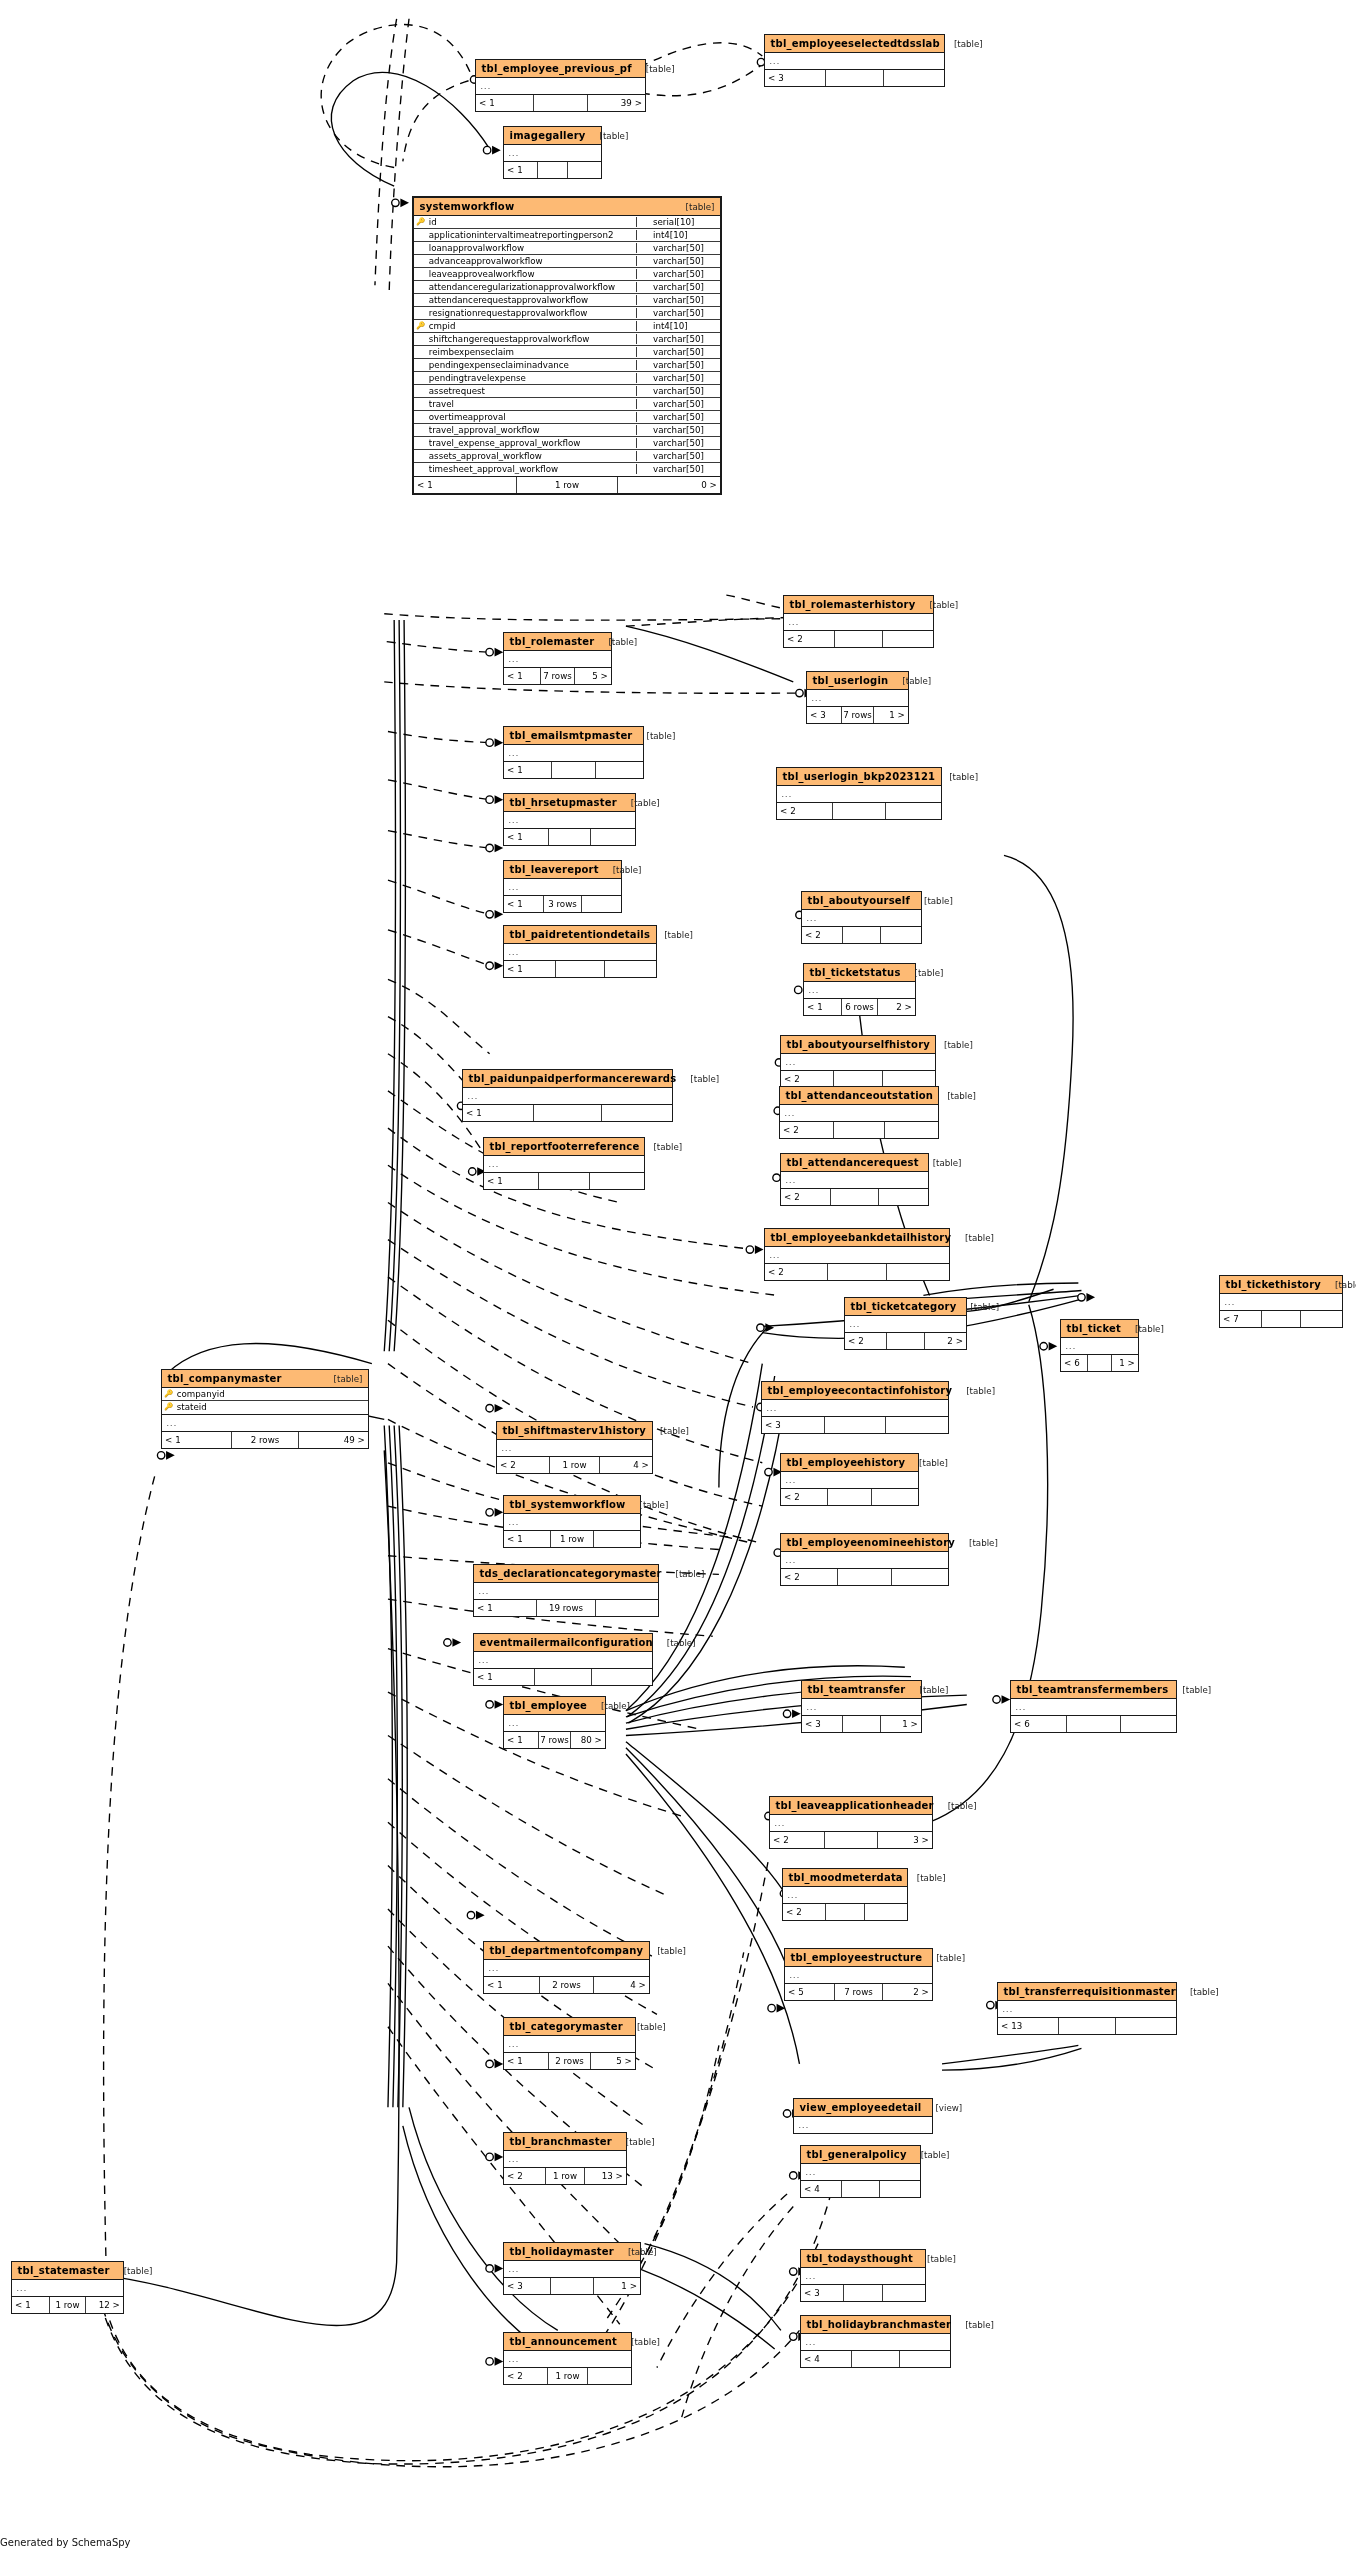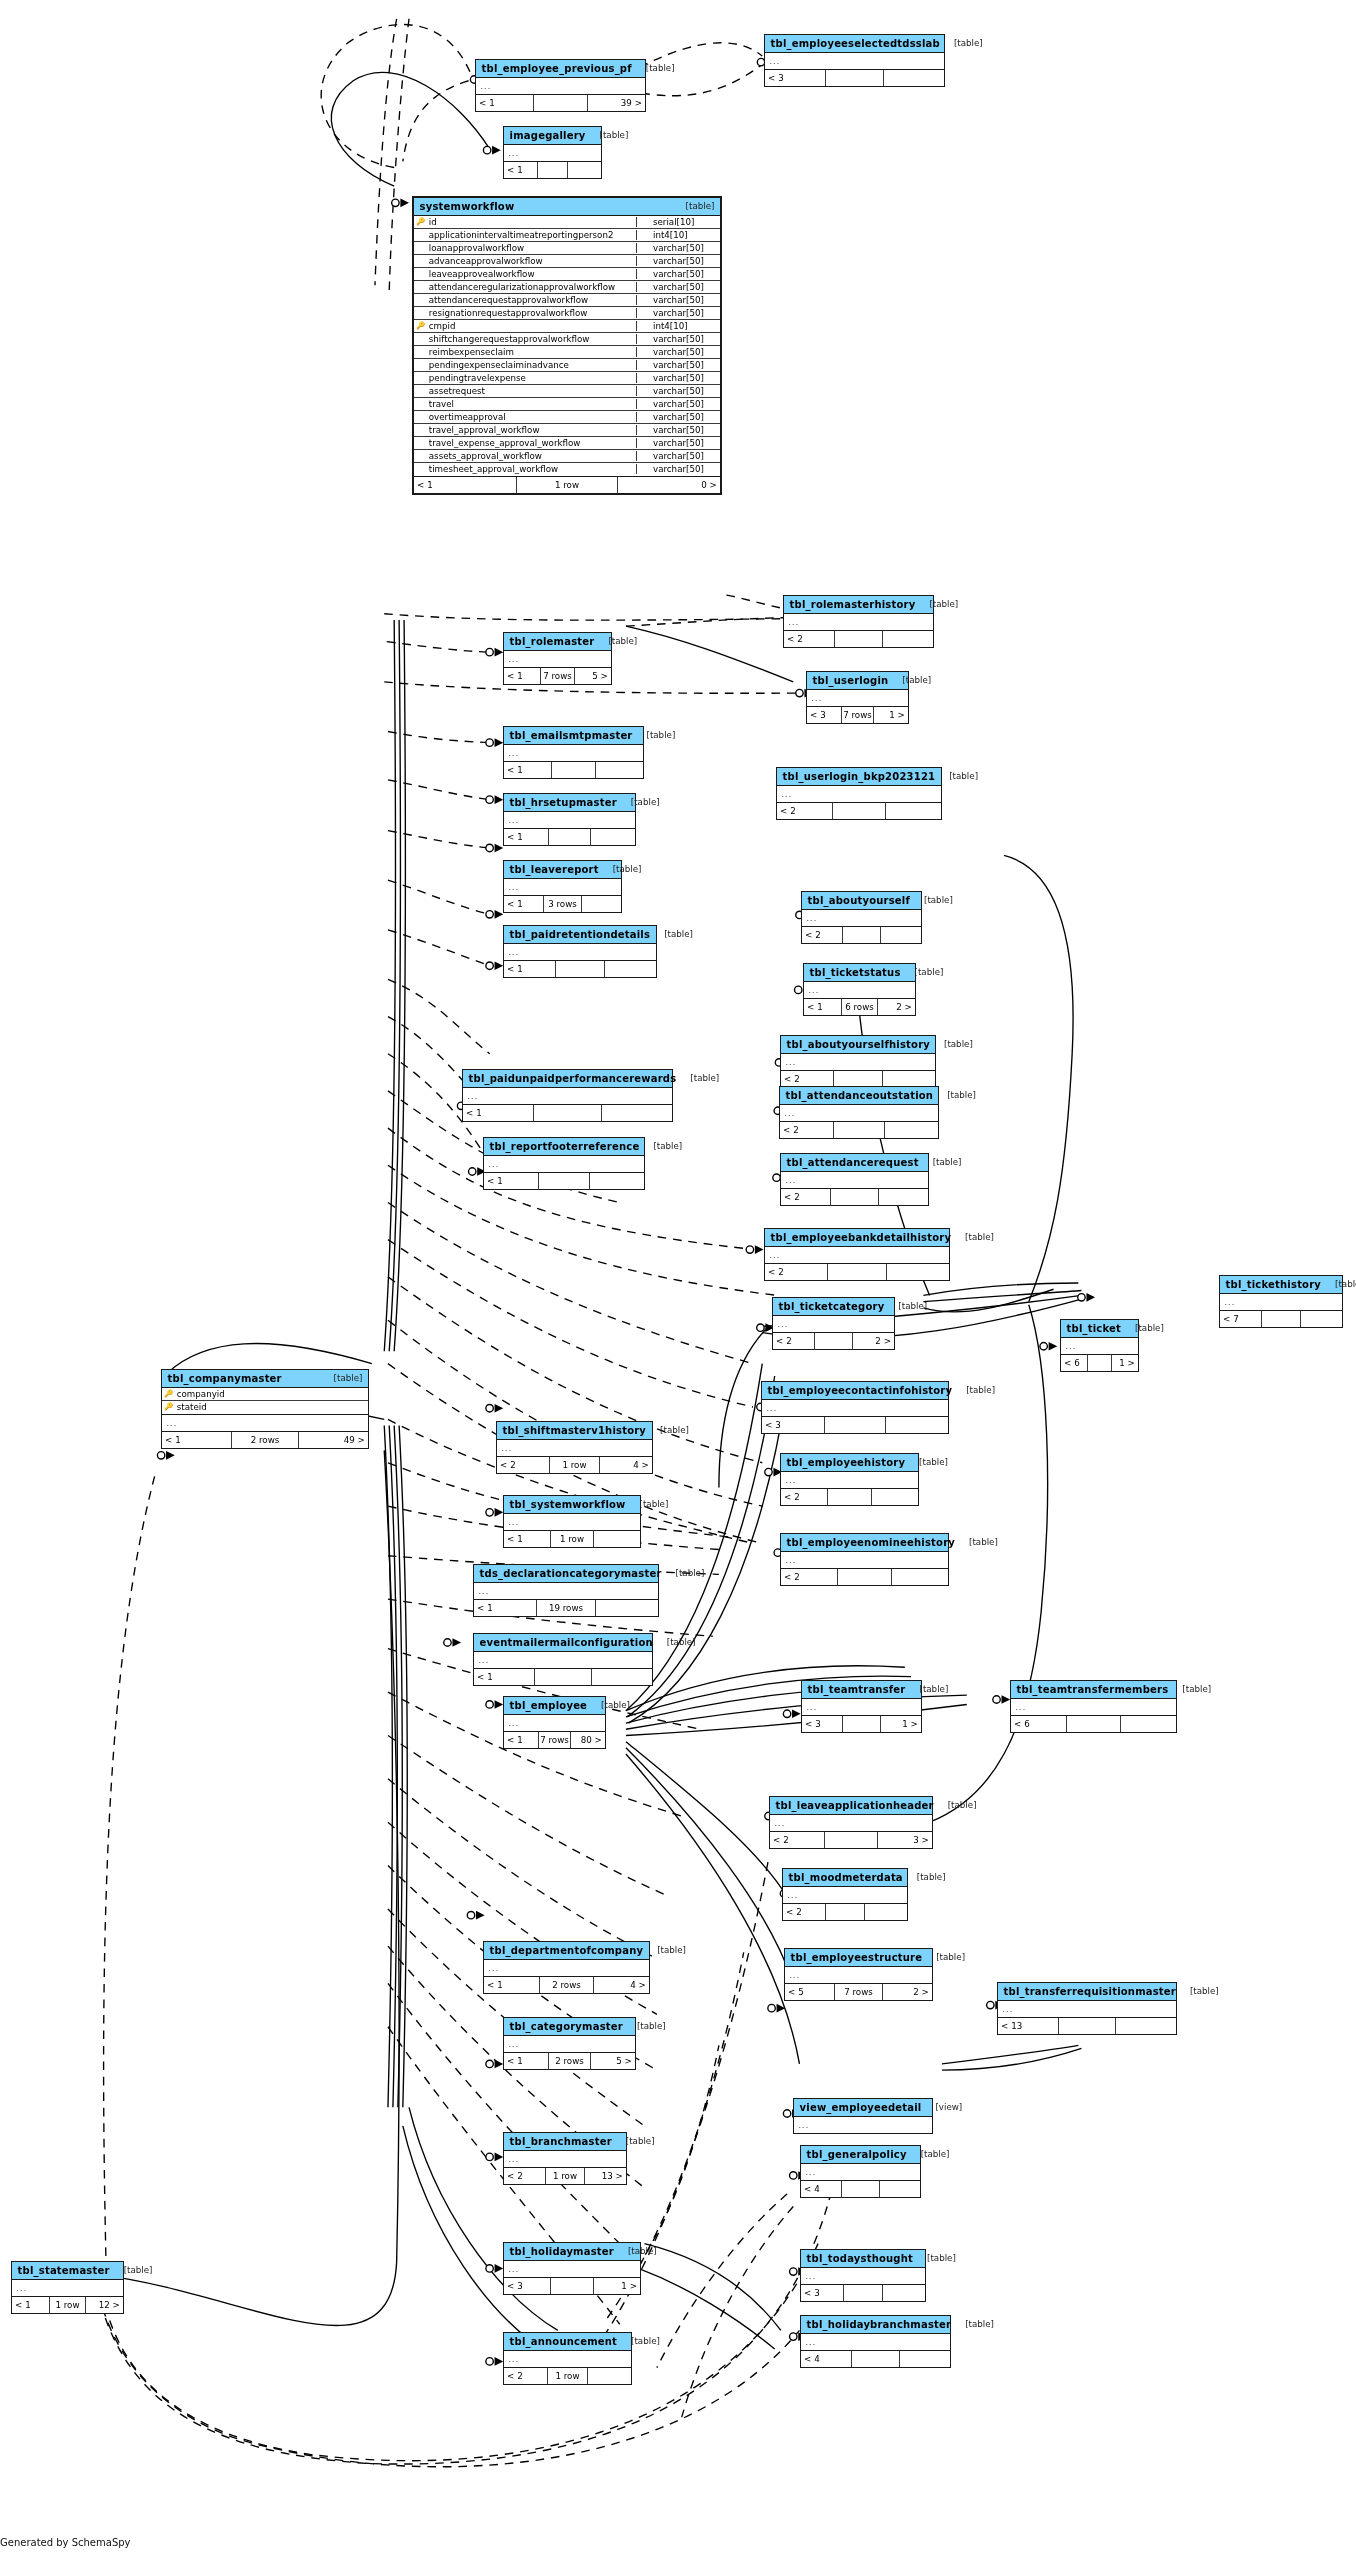--- a/index.html
+++ b/index.html
@@ -52,23 +52,23 @@
     border: 1.2px solid #1a1a1a;
     box-sizing: border-box;
     font-size: 9.3px;
     color: #000000;
   }
   .node.thick {
     border-width: 2.5px;
   }
   .node .title {
     display: flex;
-    align-items: flex-start;
+    align-items: flex-end;
     justify-content: space-between;
-    background: #7dd3fc;
+    background: #fdba74;
     border-bottom: 1.2px solid #1a1a1a;
     padding: 2.5px 5.6px 3.1px 5.6px;
     white-space: nowrap;
   }
   .node .tname {
     font-weight: bold;
     font-size: 10px;
     letter-spacing: 0.2px;
   }
   .node .ttype {
@@ -722,21 +722,21 @@
       <span class="ttype">[table]</span>
     </div>
     <div class="ellipsis">...</div>
     <div class="foot">
       <div class="fl">&lt; 7</div>
       <div class="fc"></div>
       <div class="fr"></div>
     </div>
   </div>
 
-  <div class="node" style="left:772px; top:1297px; width:123px;">
+  <div class="node" style="left:844px; top:1297px; width:123px;">
     <div class="title">
       <span class="tname">tbl_ticketcategory</span>
       <span class="ttype">[table]</span>
     </div>
     <div class="ellipsis">...</div>
     <div class="foot">
       <div class="fl">&lt; 2</div>
       <div class="fc"></div>
       <div class="fr">2 &gt;</div>
     </div>

